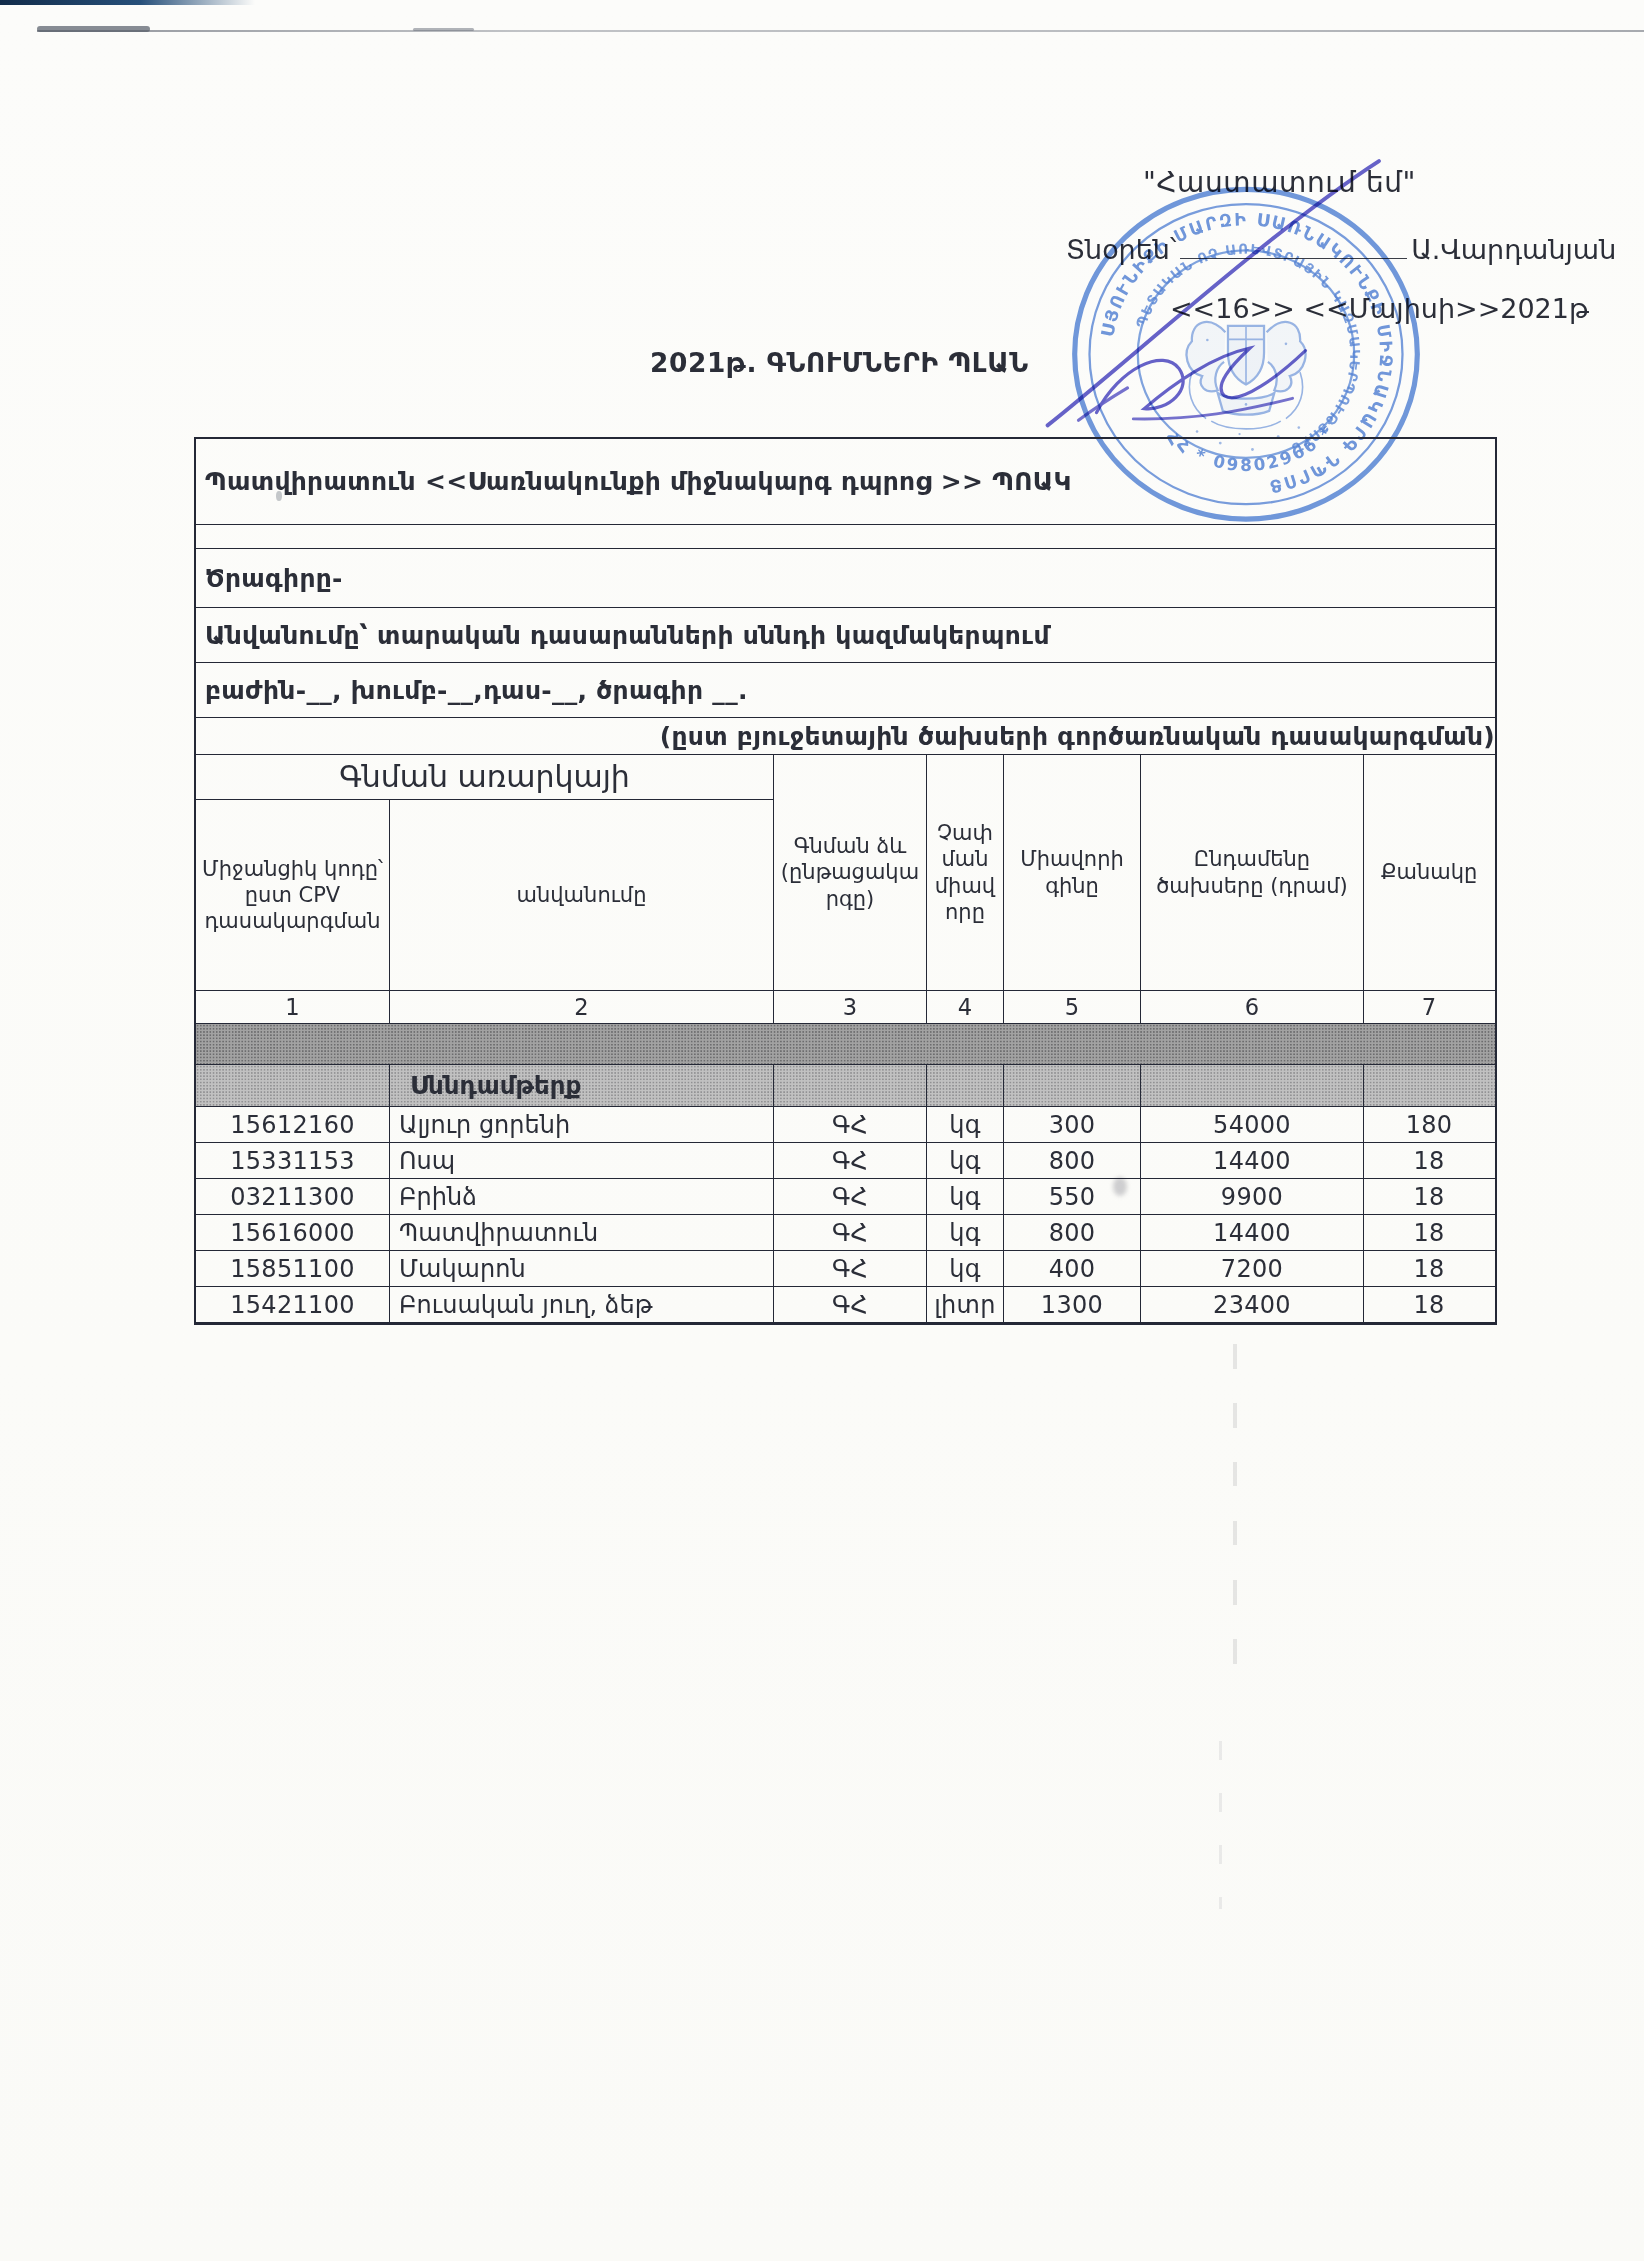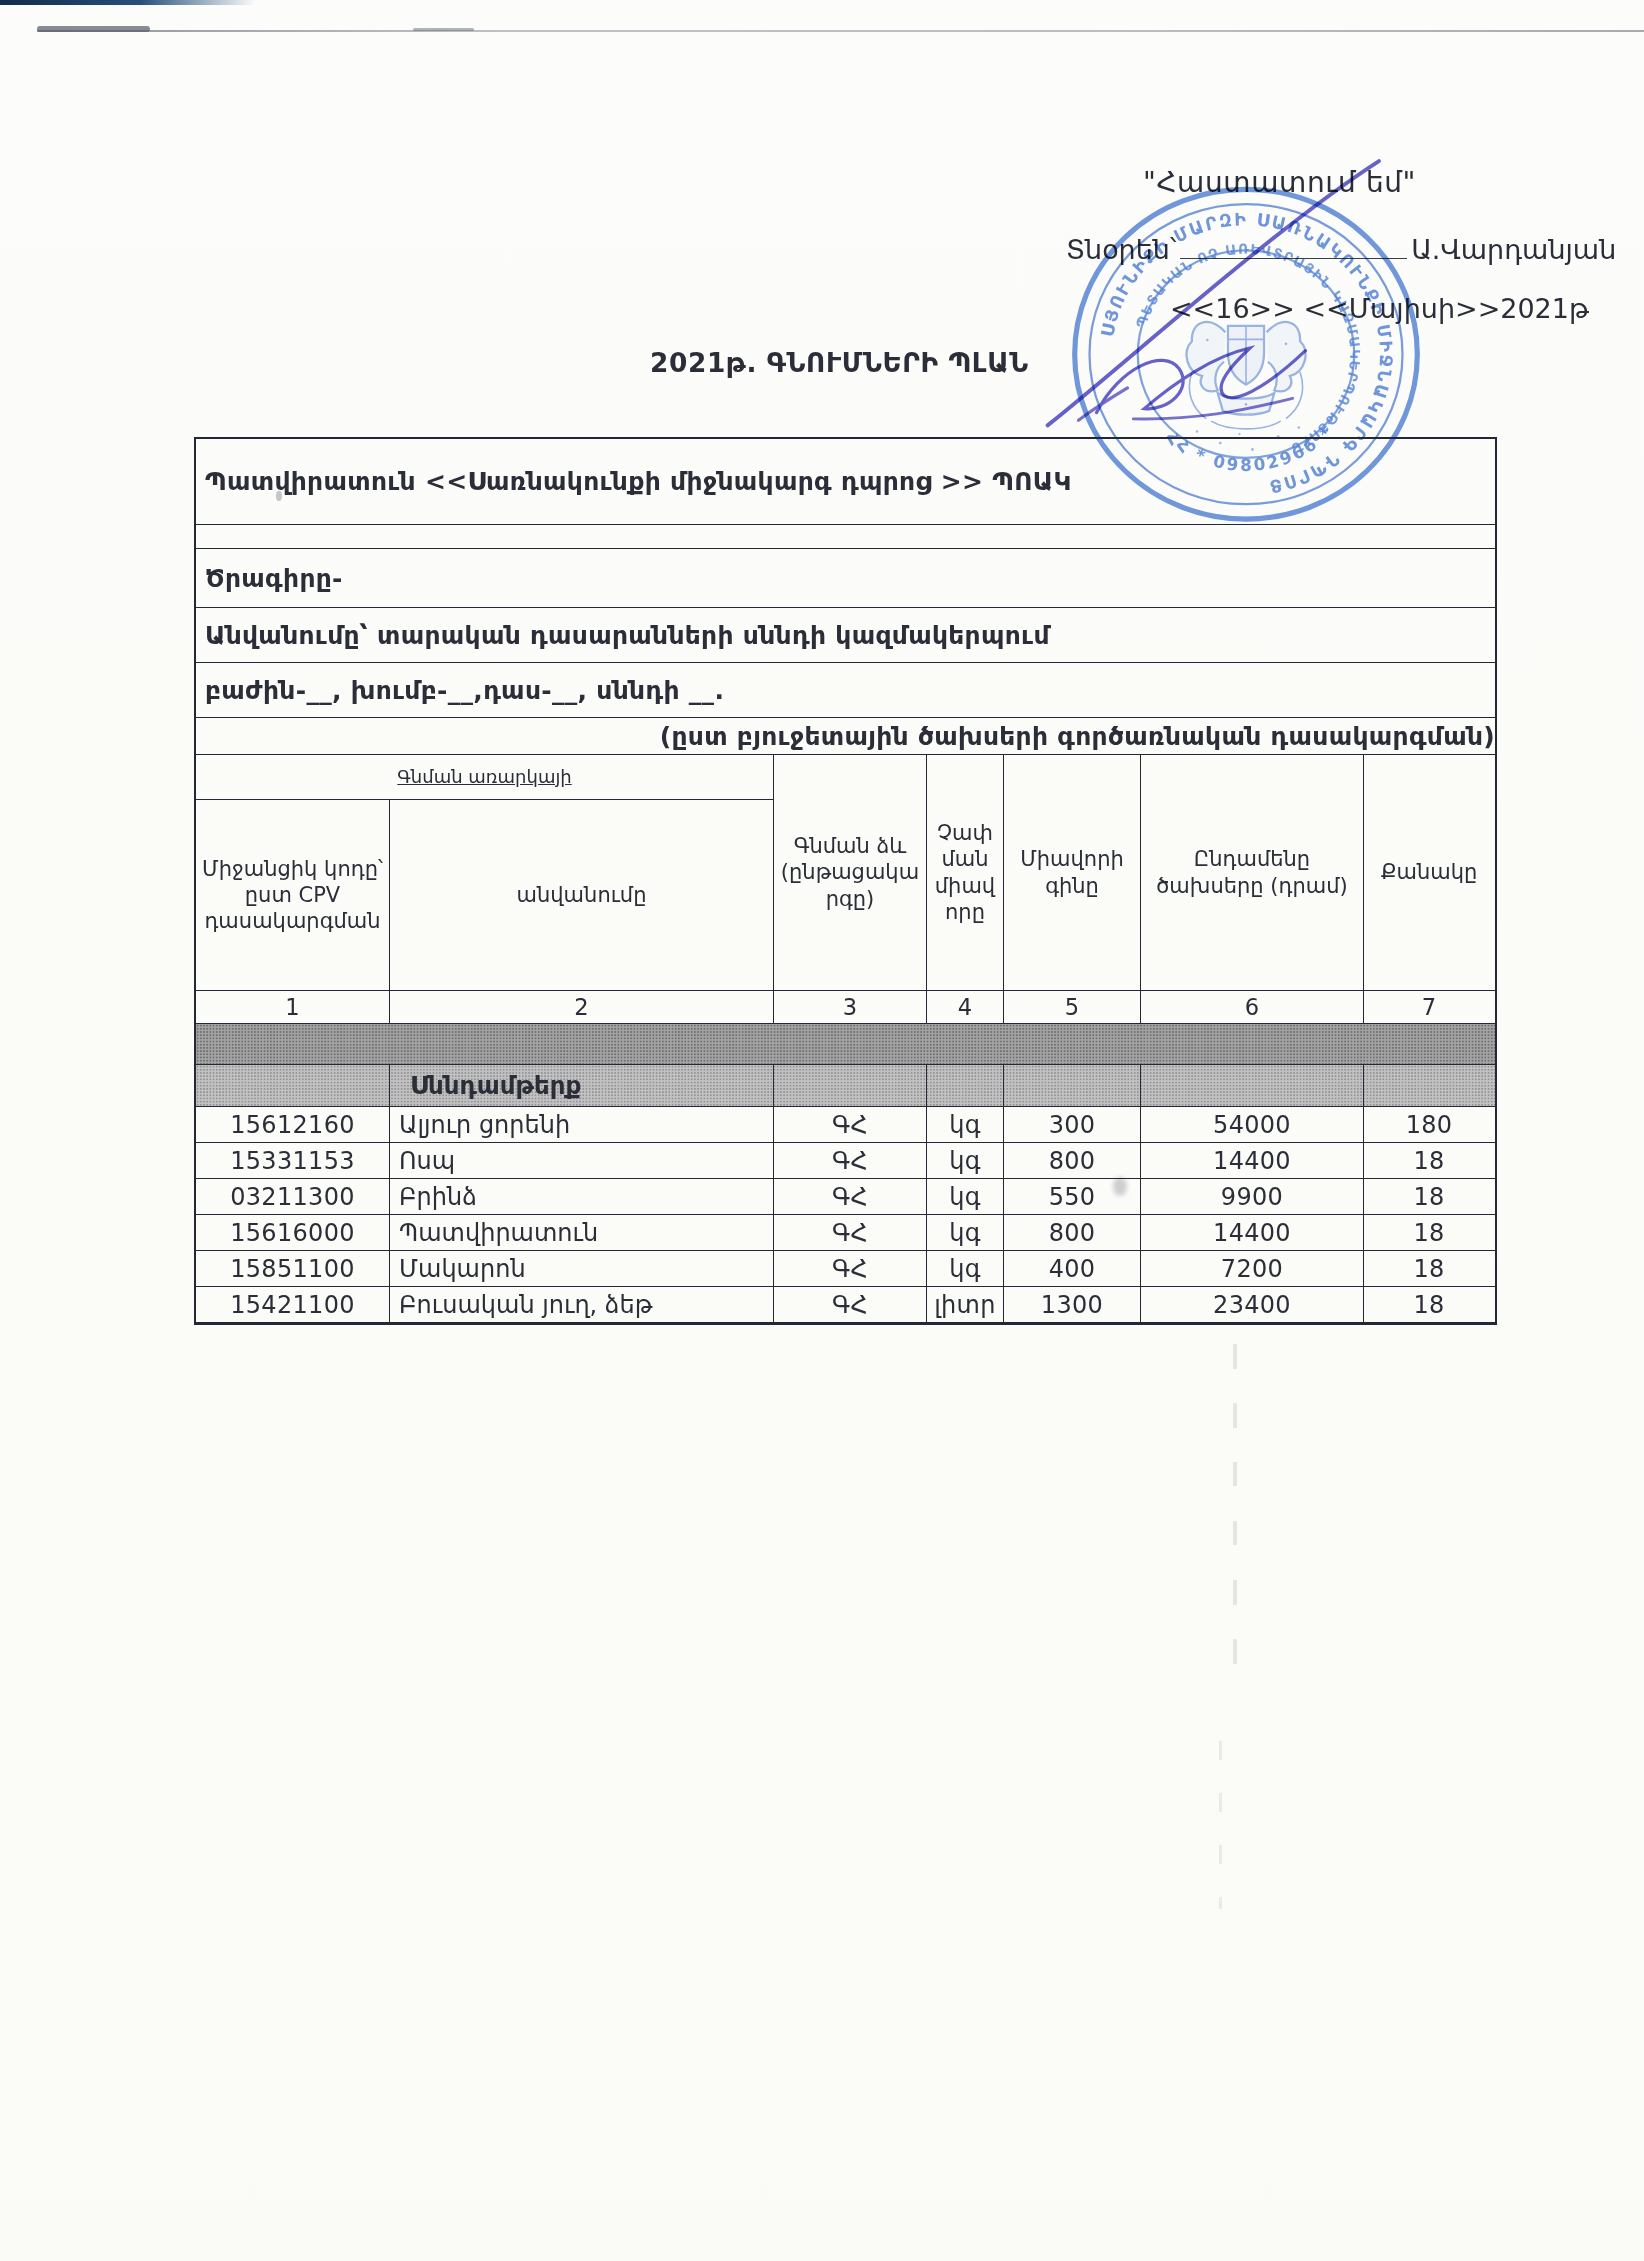--- a/index.html
+++ b/index.html
@@ -49,21 +49,21 @@
   .r-empty{height:24px;}
   .r-program{height:59px;}
   .r-name{height:55px;}
   .r-budget{height:55px;}
   .r-class{height:37px;justify-content:flex-end;}
   .hgrid{display:grid;grid-template-columns:193px 384px 153px 77px 137px 223px 131px;
     grid-template-rows:45px 190px;border-bottom:1.9px solid var(--line);}
   .hcell{box-sizing:border-box;display:flex;align-items:center;justify-content:center;text-align:center;
     font-size:21px;line-height:1.25;padding:2.6px 5.2px;overflow-wrap:anywhere;}
   .hcell.bl{border-left:1.9px solid var(--line);}
-  .h-group{grid-column:1/3;grid-row:1;border-bottom:1.9px solid var(--line);font-size:18px;text-decoration:underline;}
+  .h-group{grid-column:1/3;grid-row:1;border-bottom:1.9px solid var(--line);font-size:30px;}
   .h-cpv{grid-column:1;grid-row:2;}
   .h-name{grid-column:2;grid-row:2;}
   .h-form{grid-column:3;grid-row:1/3;}
   .h-unit{grid-column:4;grid-row:1/3;word-break:break-all;}
   .h-price{grid-column:5;grid-row:1/3;}
   .h-total{grid-column:6;grid-row:1/3;}
   .h-qty{grid-column:7;grid-row:1/3;}
   .cgrid{display:grid;grid-template-columns:193px 384px 153px 77px 137px 223px 131px;border-bottom:1.9px solid var(--line);}
   .ccell{box-sizing:border-box;display:flex;align-items:center;justify-content:center;font-size:24px;}
   .ccell.bl{border-left:1.9px solid var(--line);}
@@ -172,21 +172,21 @@
 
     <div class="trow r-program">
       <span class="info-text">Ծրագիրը-</span>
     </div>
 
     <div class="trow r-name">
       <span class="info-text">Անվանումը՝  տարական դասարանների սննդի  կազմակերպում</span>
     </div>
 
     <div class="trow r-budget">
-      <span class="info-text">բաժին-__, խումբ-__,դաս-__, սննդի __.</span>
+      <span class="info-text">բաժին-__, խումբ-__,դաս-__, ծրագիր __.</span>
     </div>
 
     <div class="trow r-class">
       <span class="info-text">(ըստ բյուջետային ծախսերի գործառնական դասակարգման)</span>
     </div>
 
     <div class="hgrid">
       <div class="hcell h-group">Գնման առարկայի</div>
       <div class="hcell h-cpv">Միջանցիկ կոդը՝ ըստ CPV դասակարգման</div>
       <div class="hcell h-name bl">անվանումը</div>

